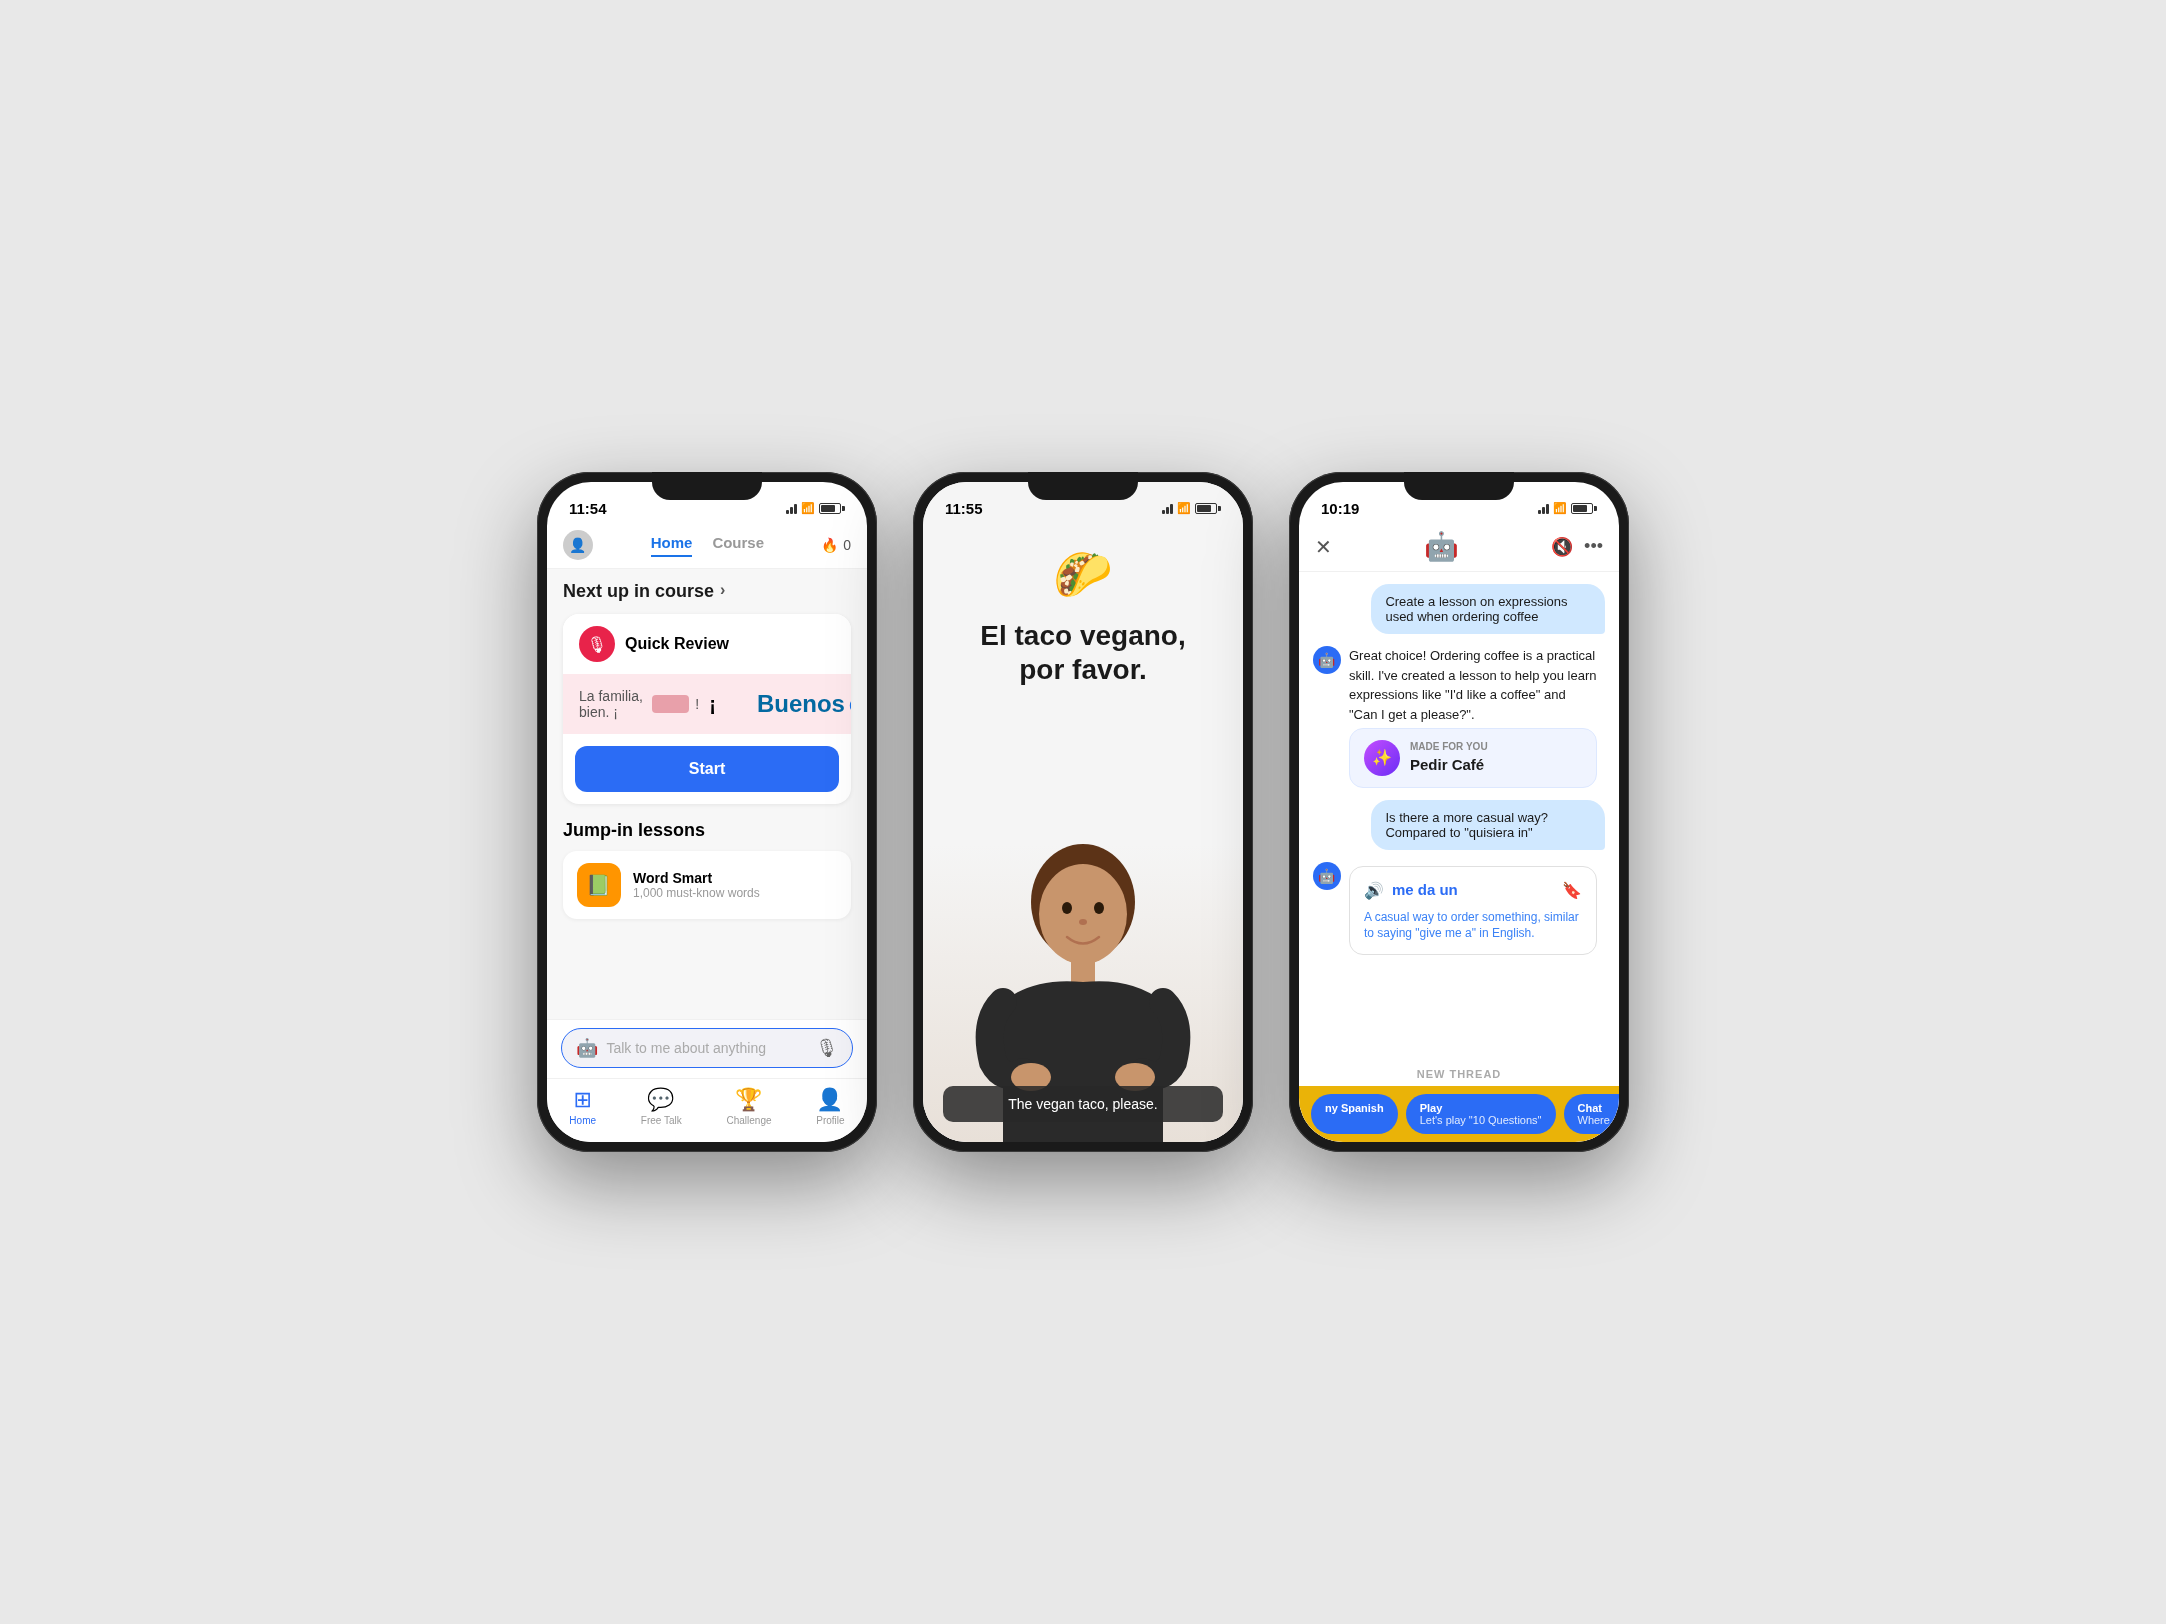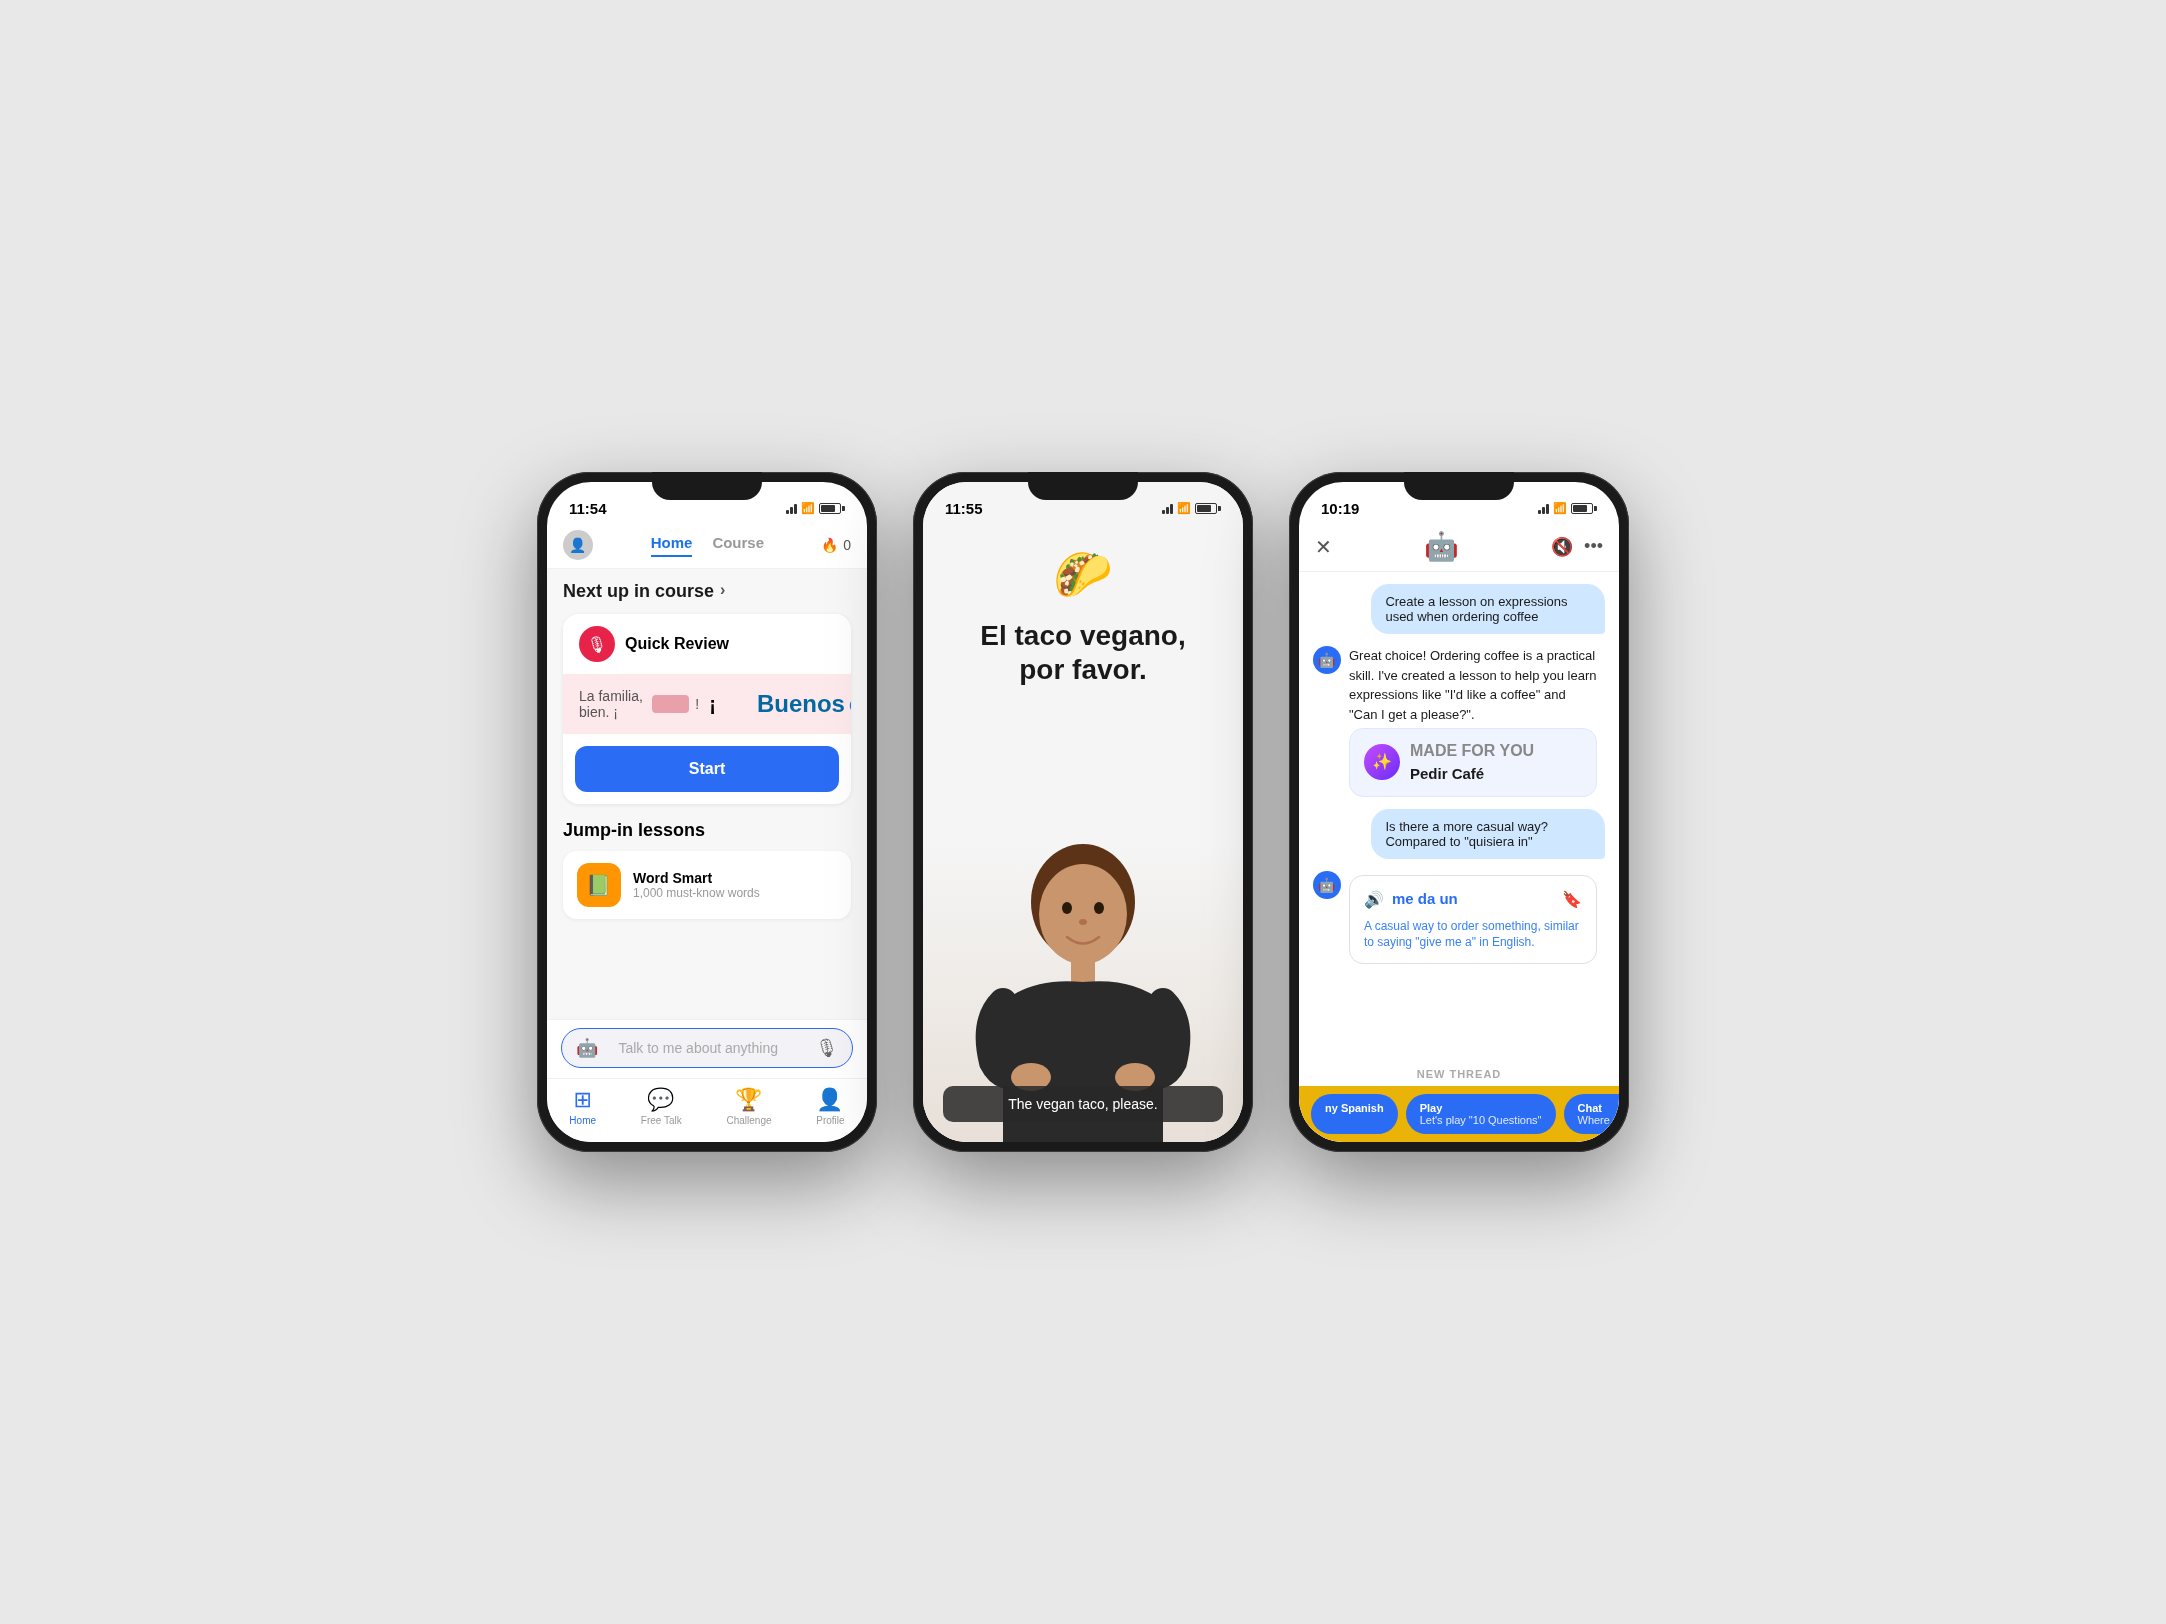--- a/index.html
+++ b/index.html
@@ -243,21 +243,21 @@
     .input-field {
       display: flex;
       align-items: center;
       background: #f2f2f7;
       border-radius: 24px;
       border: 1.5px solid #2b6cf5;
       padding: 8px 14px;
       gap: 8px;
     }
     .input-robot { font-size: 18px; }
-    .input-placeholder { flex: 1; font-size: 14px; color: #aaa; margin-left: 12px; }
+    .input-placeholder { flex: 1; font-size: 14px; color: #aaa; }
     .mic-btn { font-size: 18px; color: #666; }
 
     
     .bottom-nav {
       display: flex;
       justify-content: space-around;
       padding: 8px 0 16px;
       background: #fff;
       border-top: 1px solid #f0f0f0;
       flex-shrink: 0;
@@ -408,21 +408,21 @@
       height: 36px;
       border-radius: 50%;
       background: linear-gradient(135deg, #c44dff, #6b2df5);
       display: flex;
       align-items: center;
       justify-content: center;
       font-size: 16px;
       color: #fff;
     }
     .lesson-pill-info { flex: 1; }
-    .lesson-pill-label { font-size: 16px; color: #888; font-weight: 600; text-transform: uppercase; }
+    .lesson-pill-label { font-size: 10px; color: #888; font-weight: 600; text-transform: uppercase; }
     .lesson-pill-name { font-size: 15px; font-weight: 700; color: #1a1a1a; }
 
     
     .expression-card {
       background: #fff;
       border: 1px solid #e0e0e0;
       border-radius: 14px;
       padding: 12px 14px;
       margin-top: 4px;
     }

